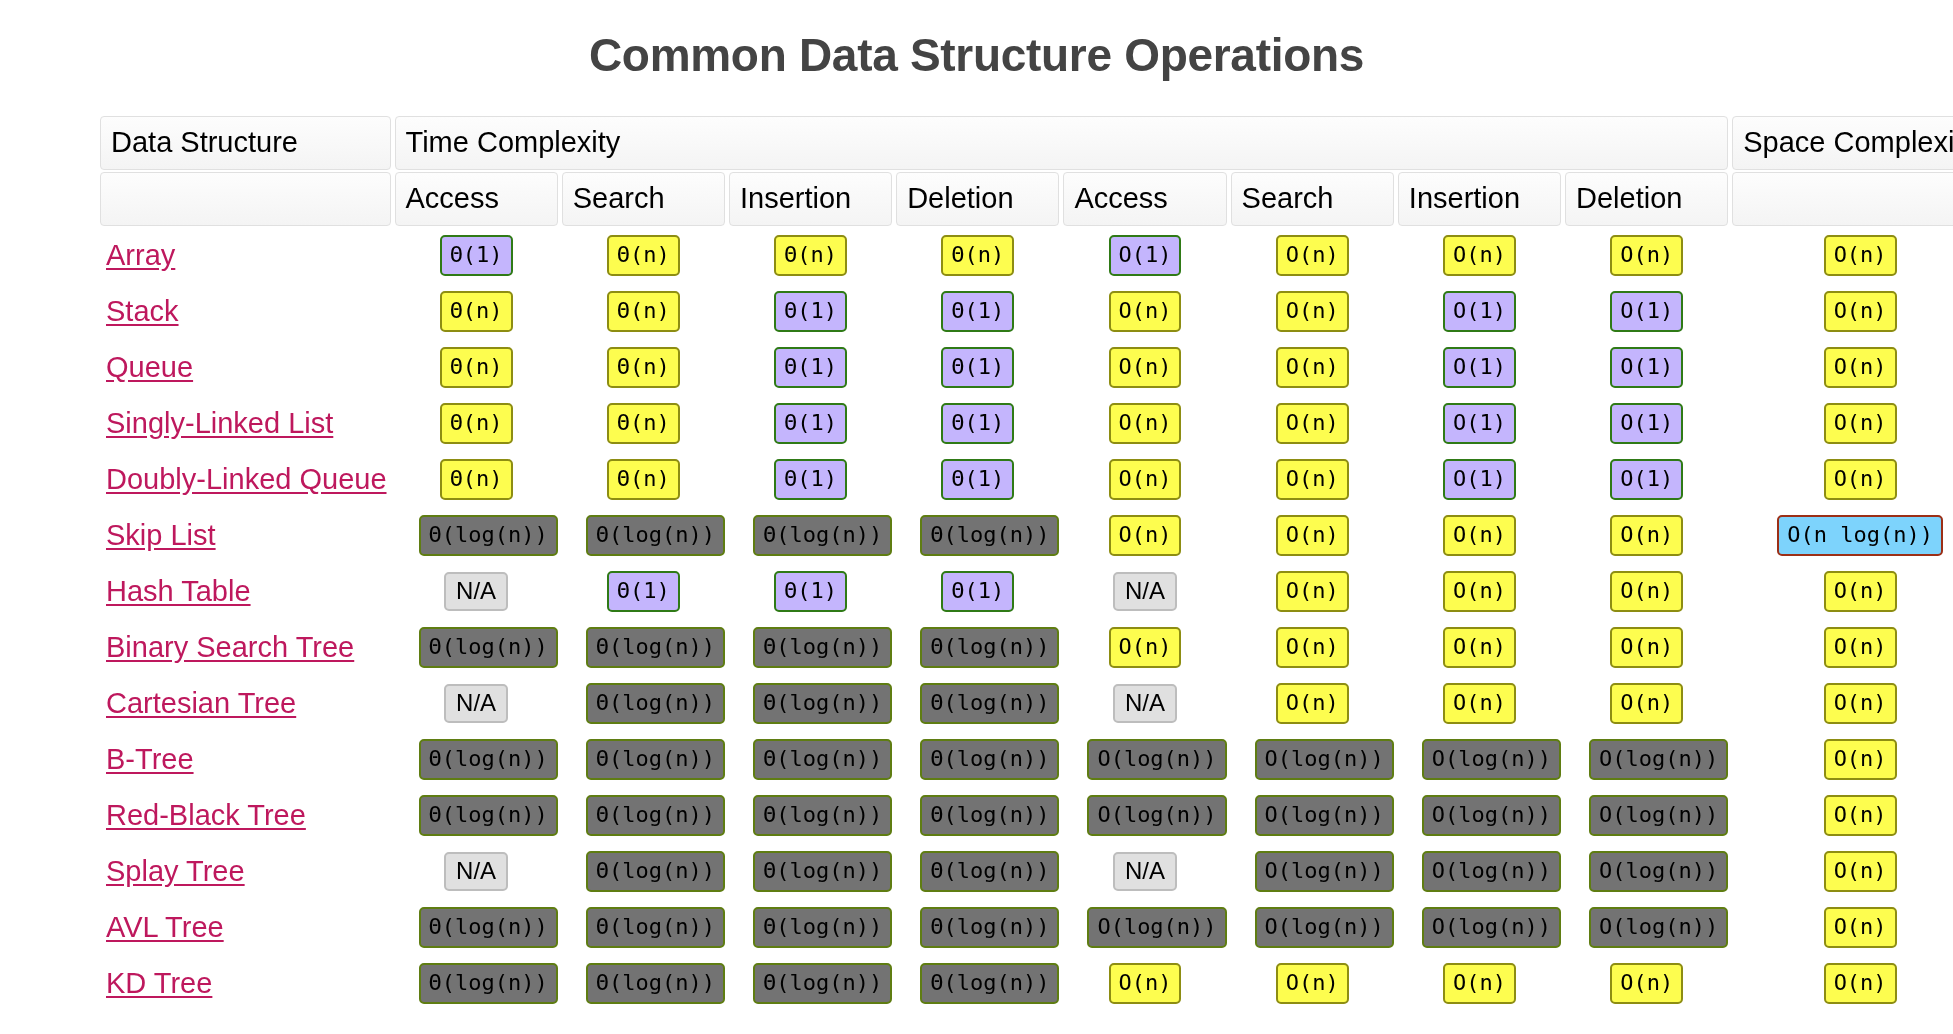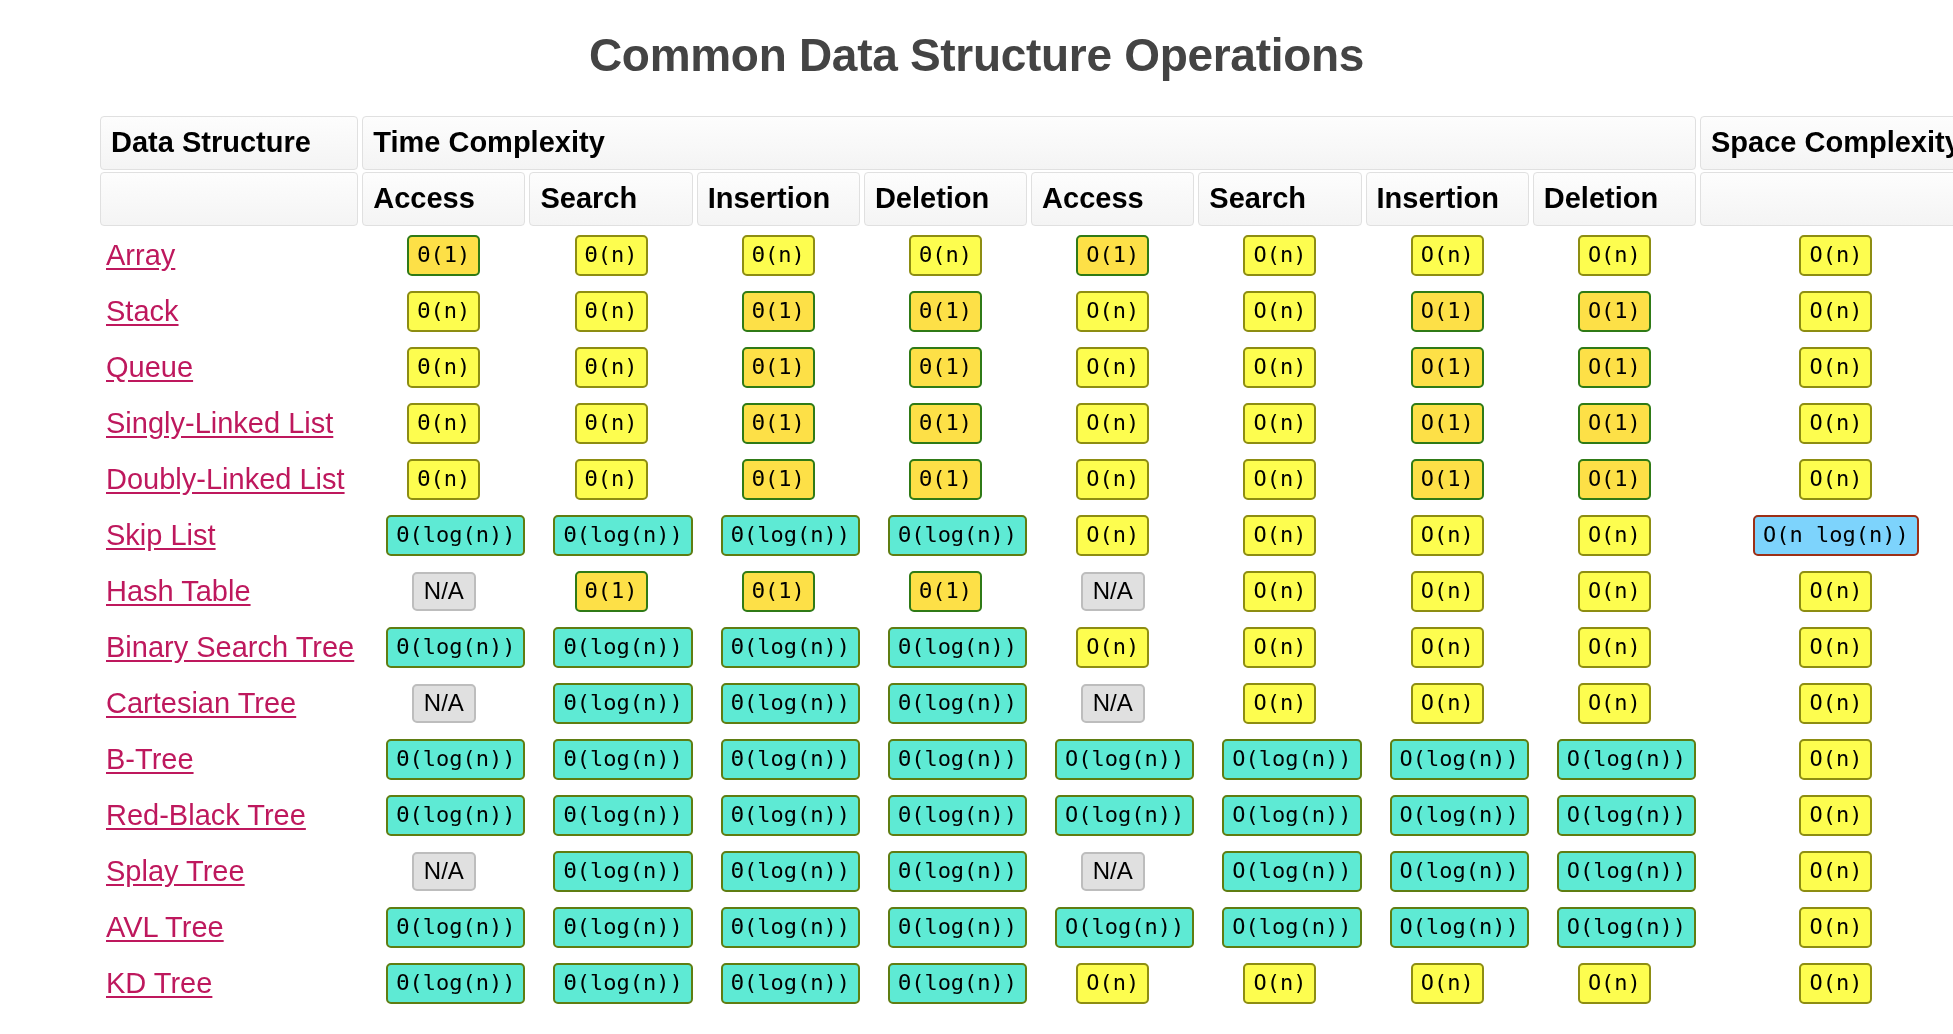--- a/index.html
+++ b/index.html
@@ -47,21 +47,21 @@
 
   
   col.c-name   { width: 268px; }
   col.c-num    { width: 150px; }
   col.c-space  { width: 270px; }
 
   th.hdr {
     background: linear-gradient(to bottom, #fdfdfd 0%, #f4f4f4 100%);
     border: 1px solid #e0e0e0;
     border-radius: 4px;
-    font-weight: bold;
+    font-weight: normal;
     font-size: 29px;
     color: #000000;
     text-align: left;
     padding: 8px 10px 10px 10px;
     height: 34px;
     white-space: nowrap;
     font-family: "Liberation Sans", sans-serif;
   }
   th.hdr.blank { color: transparent; }
 
@@ -96,22 +96,22 @@
     padding: 7px 8px 8px 8px;
     border-radius: 5px;
     border-width: 2px;
     border-style: solid;
     white-space: nowrap;
     box-sizing: border-box;
     color: #000000;
   }
 
   
-  .c-green  { background: #fde047; border-color: #2f7a16; }
-  .c-ygreen { background: #5eead4; border-color: #5f7d12; margin-left: 24px; }
+  .c-green  { background: #c4b5fd; border-color: #2f7a16; }
+  .c-ygreen { background: #737373; border-color: #5f7d12; margin-left: 24px; }
   .c-yellow { background: #fdfd4f; border-color: #8d8d12; }
   .c-orange { background: #7dd3fc; border-color: #9c2f16; }
   .c-na {
     background: #e0e0e0;
     border-color: #bdbdbd;
     font-family: "Liberation Sans", sans-serif;
     font-size: 24px;
     padding: 5px 10px 6px 10px;
   }
 </style>
@@ -198,21 +198,21 @@
             <td class="val-cell"><span class="chip c-yellow">Θ(n)</span></td>
             <td class="val-cell"><span class="chip c-green">Θ(1)</span></td>
             <td class="val-cell"><span class="chip c-green">Θ(1)</span></td>
             <td class="val-cell"><span class="chip c-yellow">O(n)</span></td>
             <td class="val-cell"><span class="chip c-yellow">O(n)</span></td>
             <td class="val-cell"><span class="chip c-green">O(1)</span></td>
             <td class="val-cell"><span class="chip c-green">O(1)</span></td>
             <td class="val-cell"><span class="chip c-yellow">O(n)</span></td>
           </tr>
           <tr>
-            <td class="name-cell"><a>Doubly-Linked List</a></td>
+            <td class="name-cell"><a>Doubly-Linked Queue</a></td>
             <td class="val-cell"><span class="chip c-yellow">Θ(n)</span></td>
             <td class="val-cell"><span class="chip c-yellow">Θ(n)</span></td>
             <td class="val-cell"><span class="chip c-green">Θ(1)</span></td>
             <td class="val-cell"><span class="chip c-green">Θ(1)</span></td>
             <td class="val-cell"><span class="chip c-yellow">O(n)</span></td>
             <td class="val-cell"><span class="chip c-yellow">O(n)</span></td>
             <td class="val-cell"><span class="chip c-green">O(1)</span></td>
             <td class="val-cell"><span class="chip c-green">O(1)</span></td>
             <td class="val-cell"><span class="chip c-yellow">O(n)</span></td>
           </tr>

